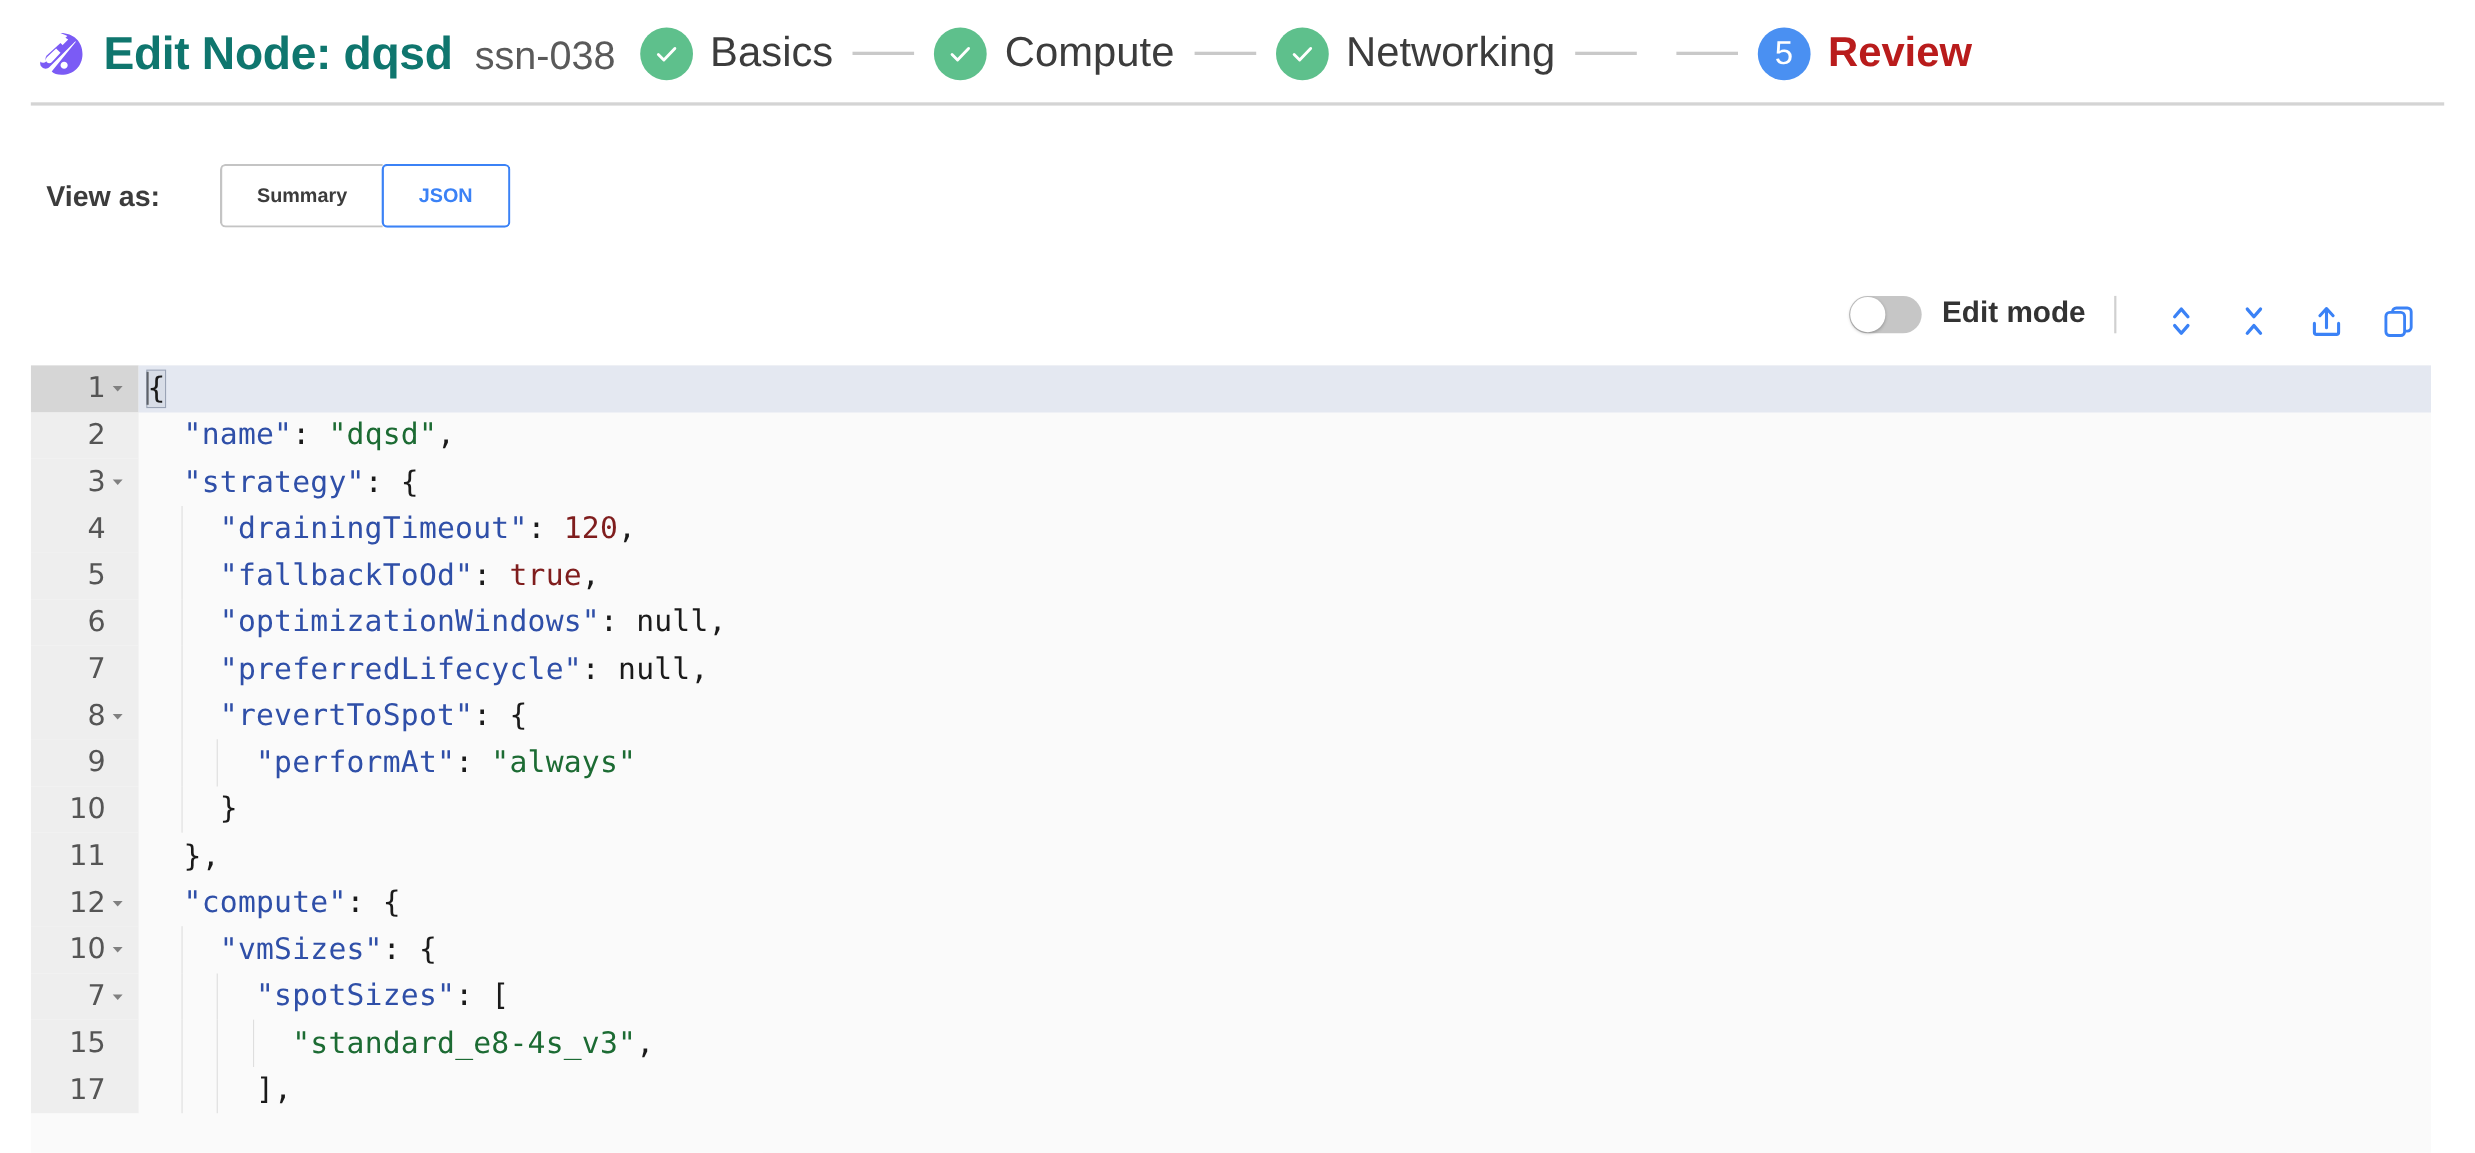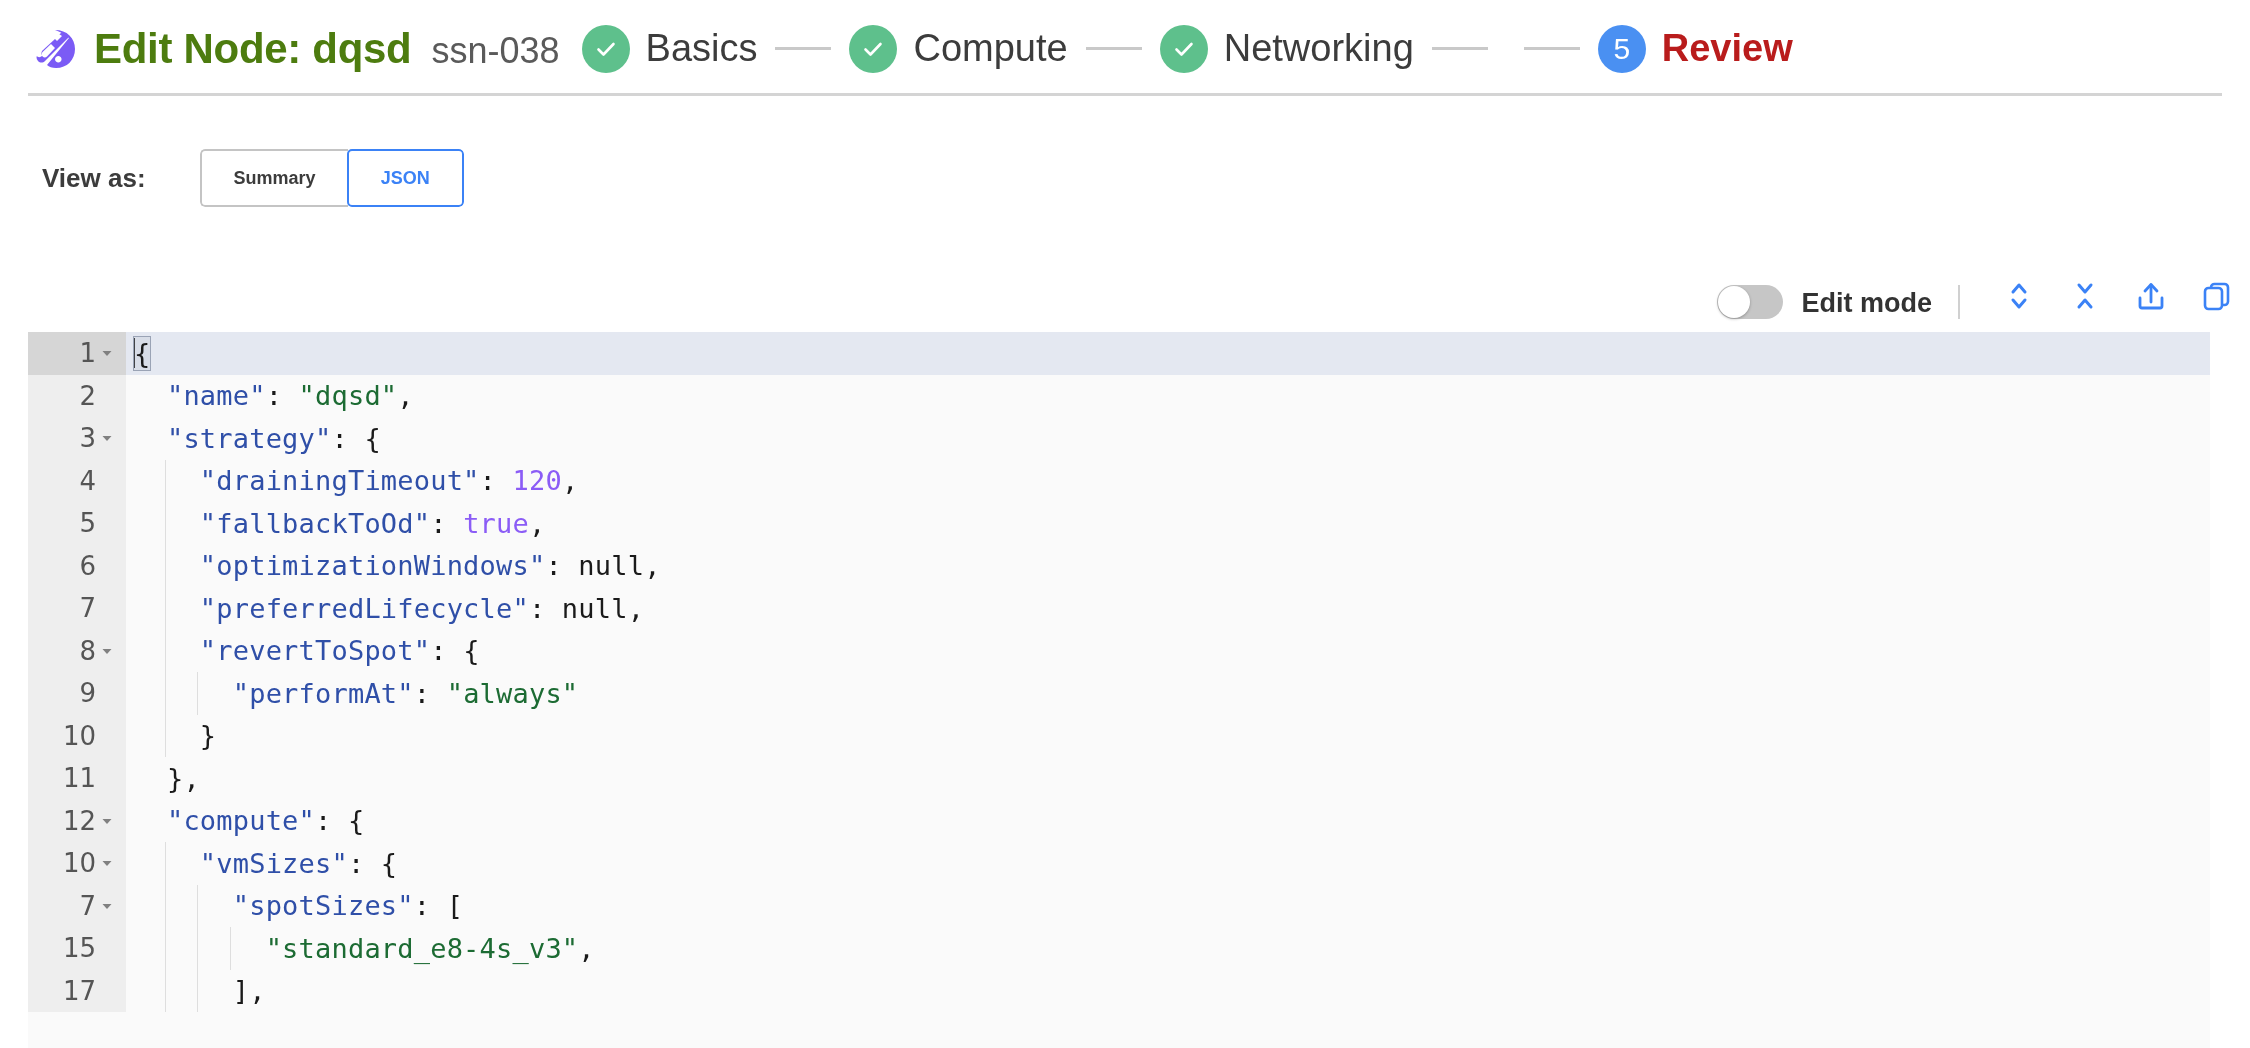--- a/index.html
+++ b/index.html
@@ -53,21 +53,21 @@
     gap: 20px;
     margin-top: -26px;
     max-width: 628px;
     overflow: hidden;
     white-space: nowrap;
     flex: 0 0 auto;
   }
   .page-title {
     font-size: 42px;
     font-weight: 700;
-    color: #4d7c0f;
+    color: #0f766e;
     letter-spacing: -0.3px;
     white-space: nowrap;
   }
   .page-subtitle {
     font-size: 36px;
     font-weight: 400;
     color: #5a5a5a;
     white-space: nowrap;
   }
 
@@ -165,22 +165,23 @@
     border: 2px solid #3b82f6;
     border-radius: 5px;
     position: relative;
     z-index: 2;
     margin-left: -1px;
   }
 
   
   .editor-toolbar {
     display: flex;
-    align-items: flex-end;
+    align-items: flex-start;
     justify-content: flex-end;
+    padding-right: 36px;
     margin-top: 62px;
     height: 50px;
     gap: 0;
   }
   .toggle-track {
     width: 66px;
     height: 34px;
     border-radius: 17px;
     background: #c6c6c6;
     position: relative;
@@ -298,21 +299,21 @@
     top: 6px;
   }
   .bracket-box {
     outline: 1px solid #9aa3b5;
     background: rgba(160,170,190,0.18);
     padding: 1px 0;
   }
 
   .k  { color: #2f4fa8; }   
   .s  { color: #1c6b33; }   
-  .n  { color: #8b5cf6; }   
+  .n  { color: #7f1d1d; }   
   .p  { color: #1a1a1a; }   
 </style>
 </head>
 <body>
 
 <div class="header">
 
   <div class="logo-wrap">
     <svg width="50" height="50" viewBox="0 0 50 50">
       <path d="M26 6 C38 6 46 14 46 25 C46 36 38 44 27 44 C23 44 20 43 18 41 L40 14 C36 10 31 8 26 6 Z" fill="#7b5bf5"></path>

